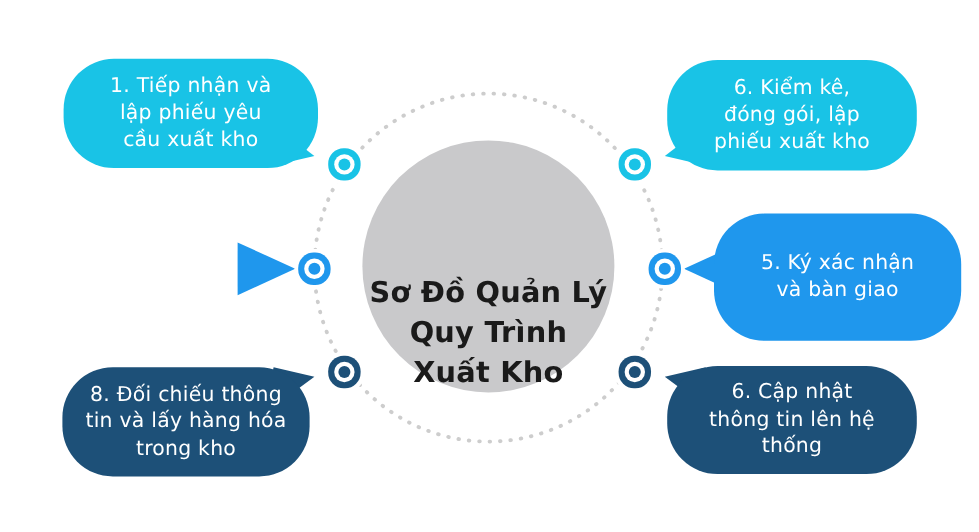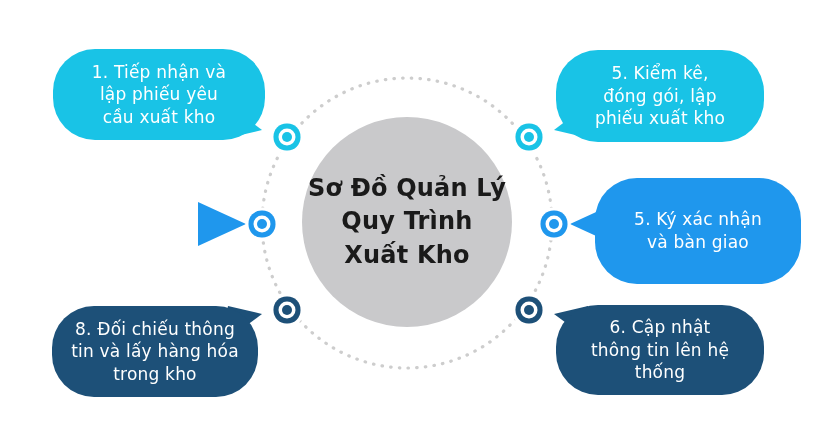--- a/index.html
+++ b/index.html
@@ -30,21 +30,21 @@
   }
   .overlay-svg polygon { fill: var(--mc, #999); }
 
   .center-circle {
     position: absolute;
     left: 302px; top: 117px;
     width: 210px; height: 210px;
     border-radius: 50%;
     background: var(--center-circle, #c9c9cb);
     display: flex;
-    align-items: center;
+    align-items: flex-end;
     justify-content: center;
     z-index: 2;
   }
   .diagram-title {
     font-size: 24px;
     font-weight: bold;
     line-height: 1.38;
     color: var(--title-text, #1a1a1a);
     text-align: center;
     white-space: pre-line;
@@ -120,21 +120,21 @@
     <span class="label">1. Tiếp nhận và
 lập phiếu yêu
 cầu xuất kho</span>
   </div>
   <div class="bubble b3 c-navy">
     <span class="label">8.  Đối chiếu thông
 tin và lấy hàng hóa
 trong kho</span>
   </div>
   <div class="bubble b4 c-cyan">
-    <span class="label">5. Kiểm kê,
+    <span class="label">6. Kiểm kê,
 đóng gói, lập
 phiếu xuất kho</span>
   </div>
   <div class="bubble b5 c-blue">
     <span class="label">5. Ký xác nhận
 và bàn giao</span>
   </div>
   <div class="bubble b6 c-navy">
     <span class="label">6. Cập nhật
 thông tin lên hệ

